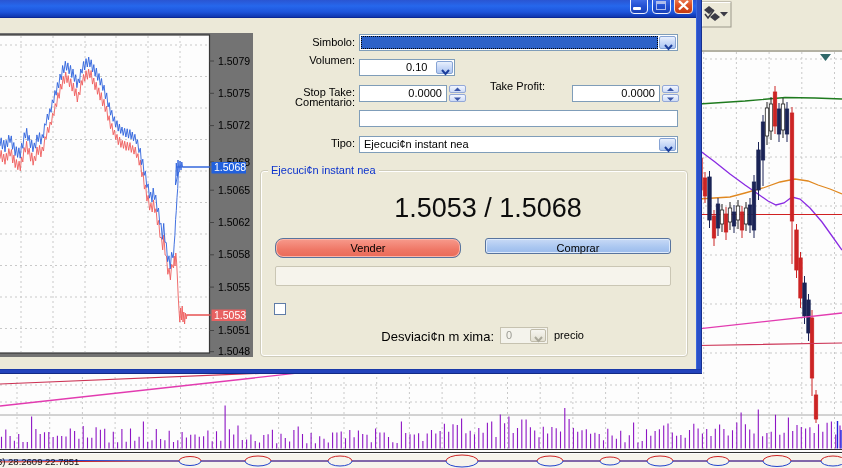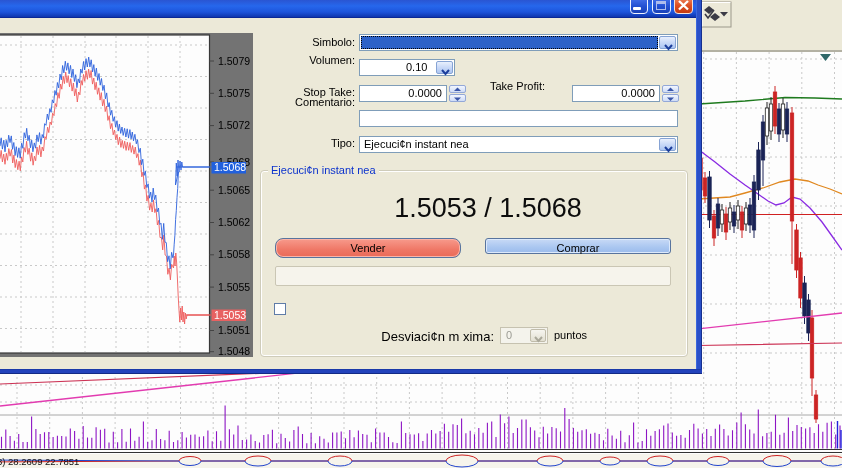--- a/index.html
+++ b/index.html
@@ -296,14 +296,14 @@
 
  <div class="abs" style="left:380px;top:328.5px;width:114px;text-align:right;font-size:13px;">Desviaci¢n m&nbsp;xima:</div>
  <div class="abs" style="left:500px;top:326.5px;width:48px;height:17.5px;background:#f4f3ec;border:1px solid #c6c2b0;">
    <div class="abs" style="left:5px;top:1.5px;font-size:11px;color:#9c9c94;">0</div>
    <div class="abs" style="top:1px;right:1px;bottom:1px;width:16px;border:1px solid #c0bcaa;border-radius:2px;background:linear-gradient(#f6f5ef,#e3e0d2);">
      <svg width="13" height="13" style="position:absolute;left:1px;top:3px">
           <path d="M3 4l3.5 4 3.5-4" fill="none" stroke="#aaa89a" stroke-width="2"></path>
         </svg>
    </div>
  </div>
- <div class="abs" style="left:554px;top:329px;font-size:11px;">puntos</div>
+ <div class="abs" style="left:554px;top:329px;font-size:11px;">precio</div>
 </div>
 
 </body></html>

